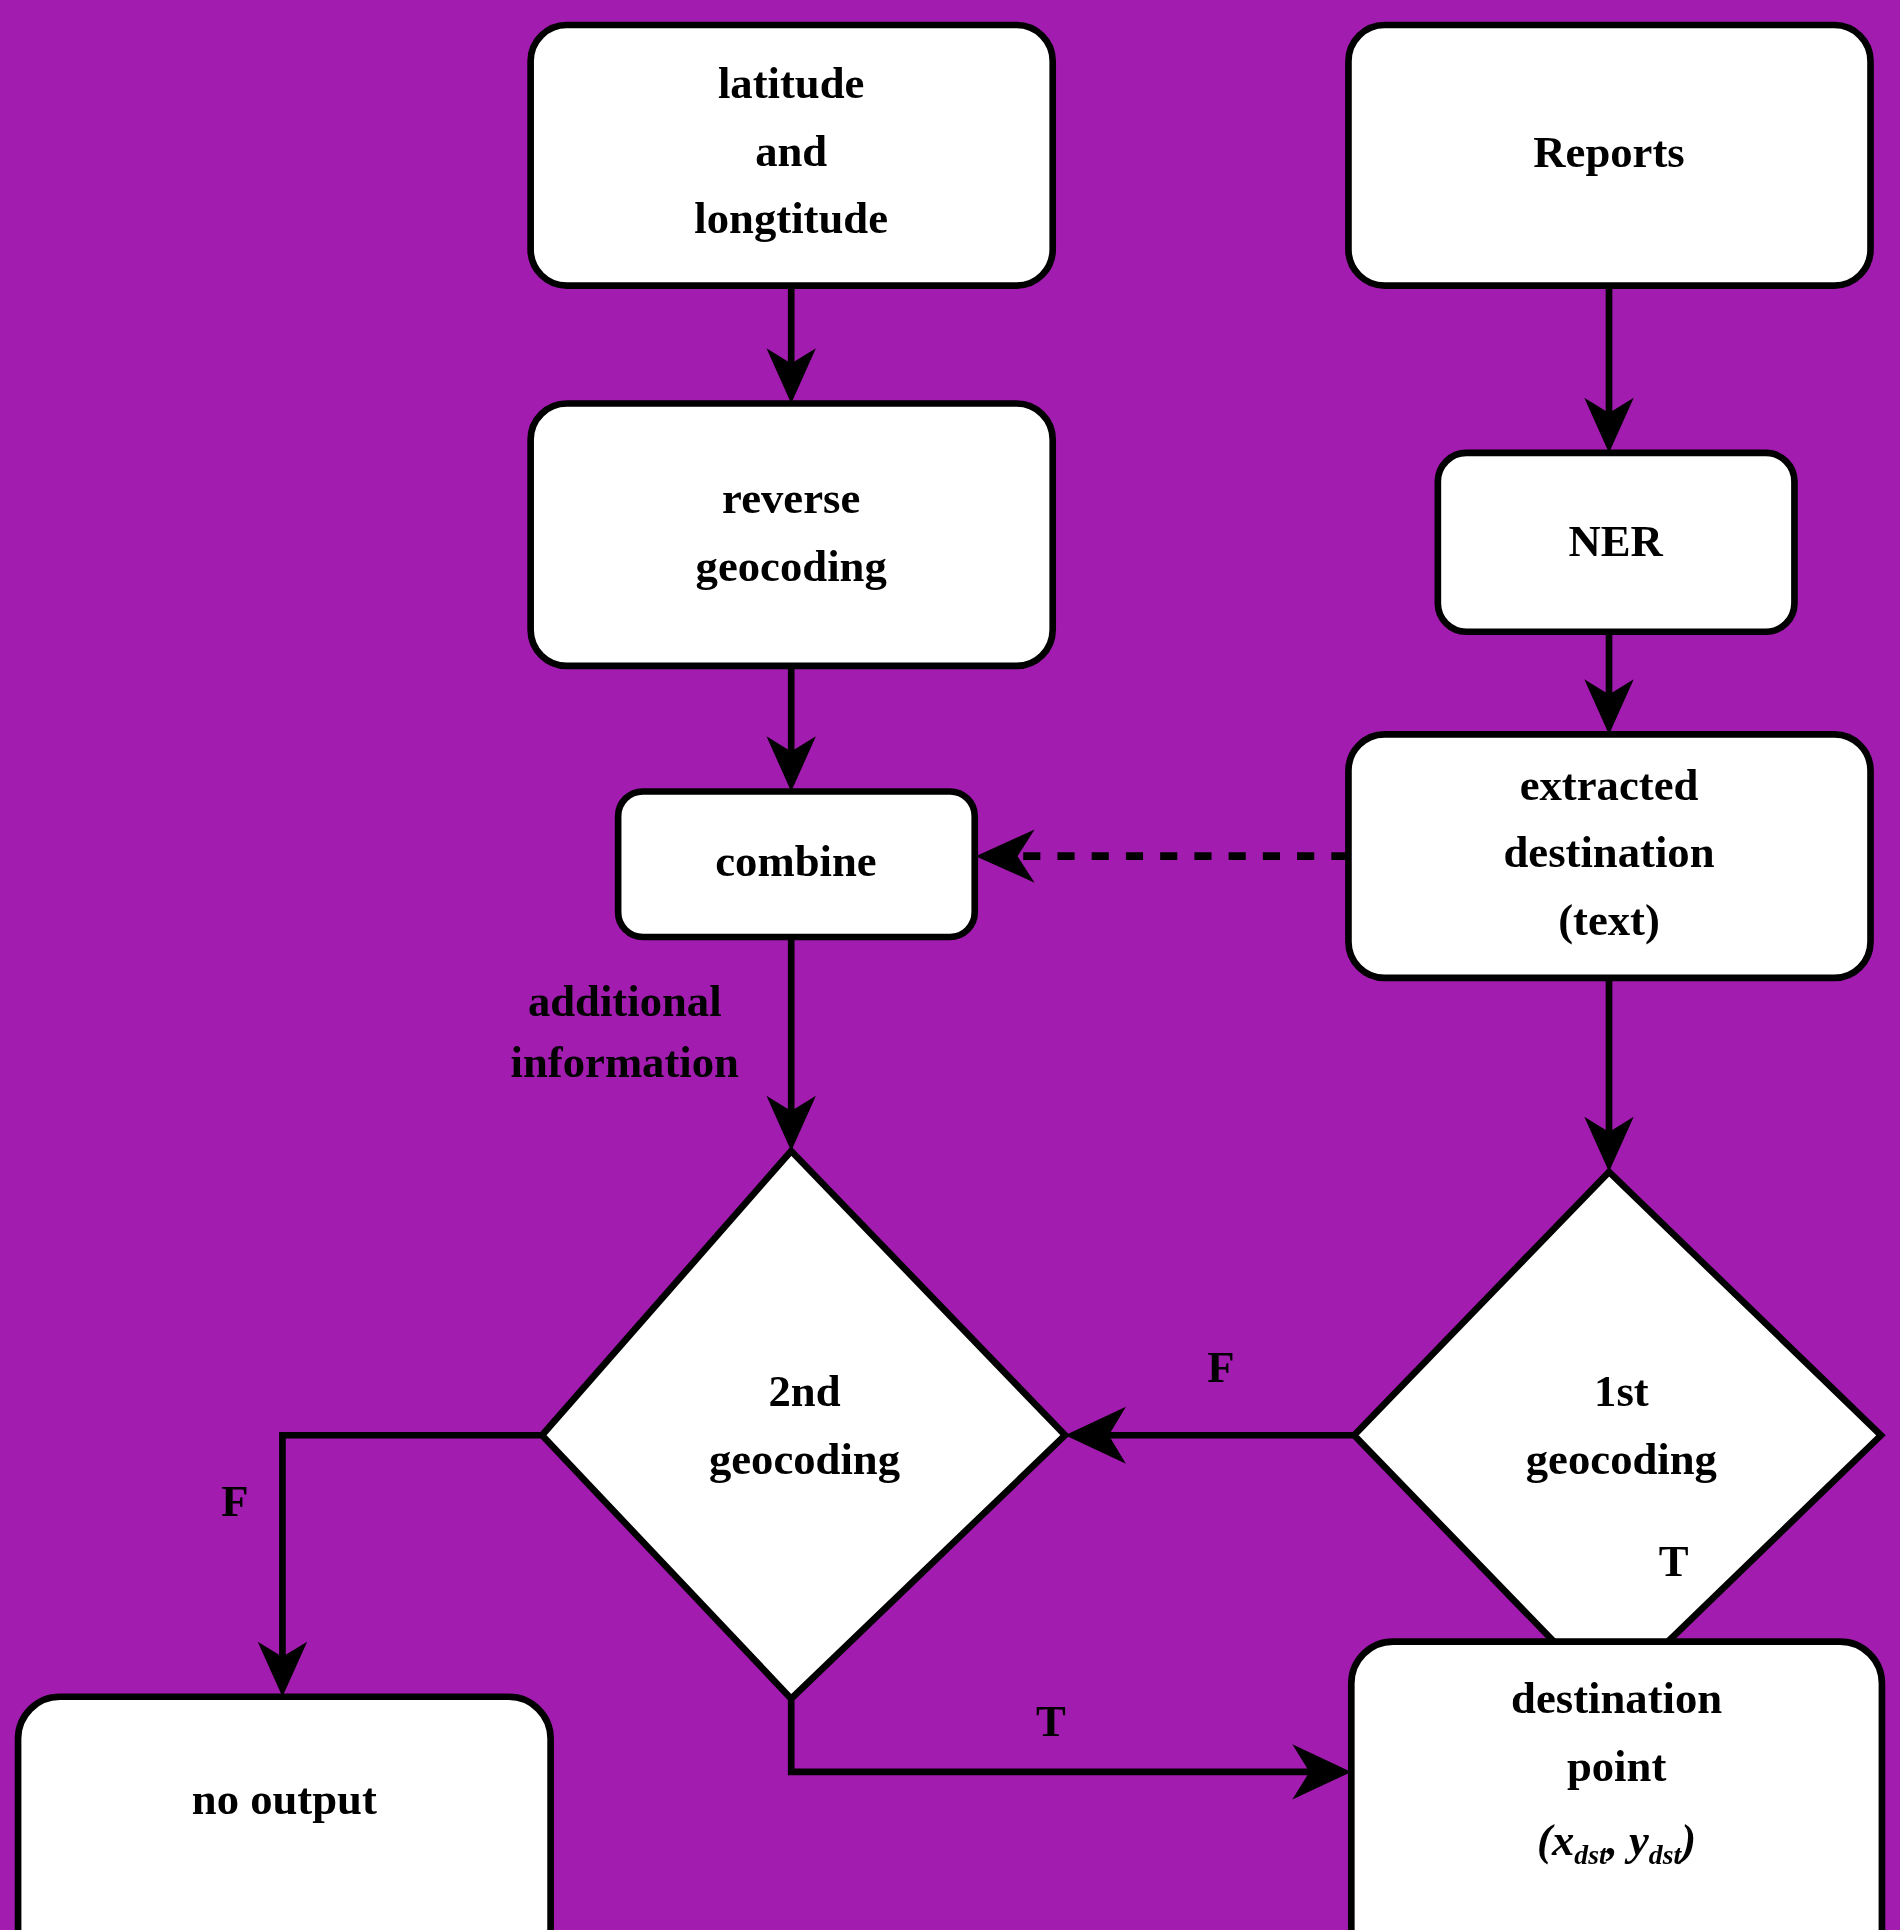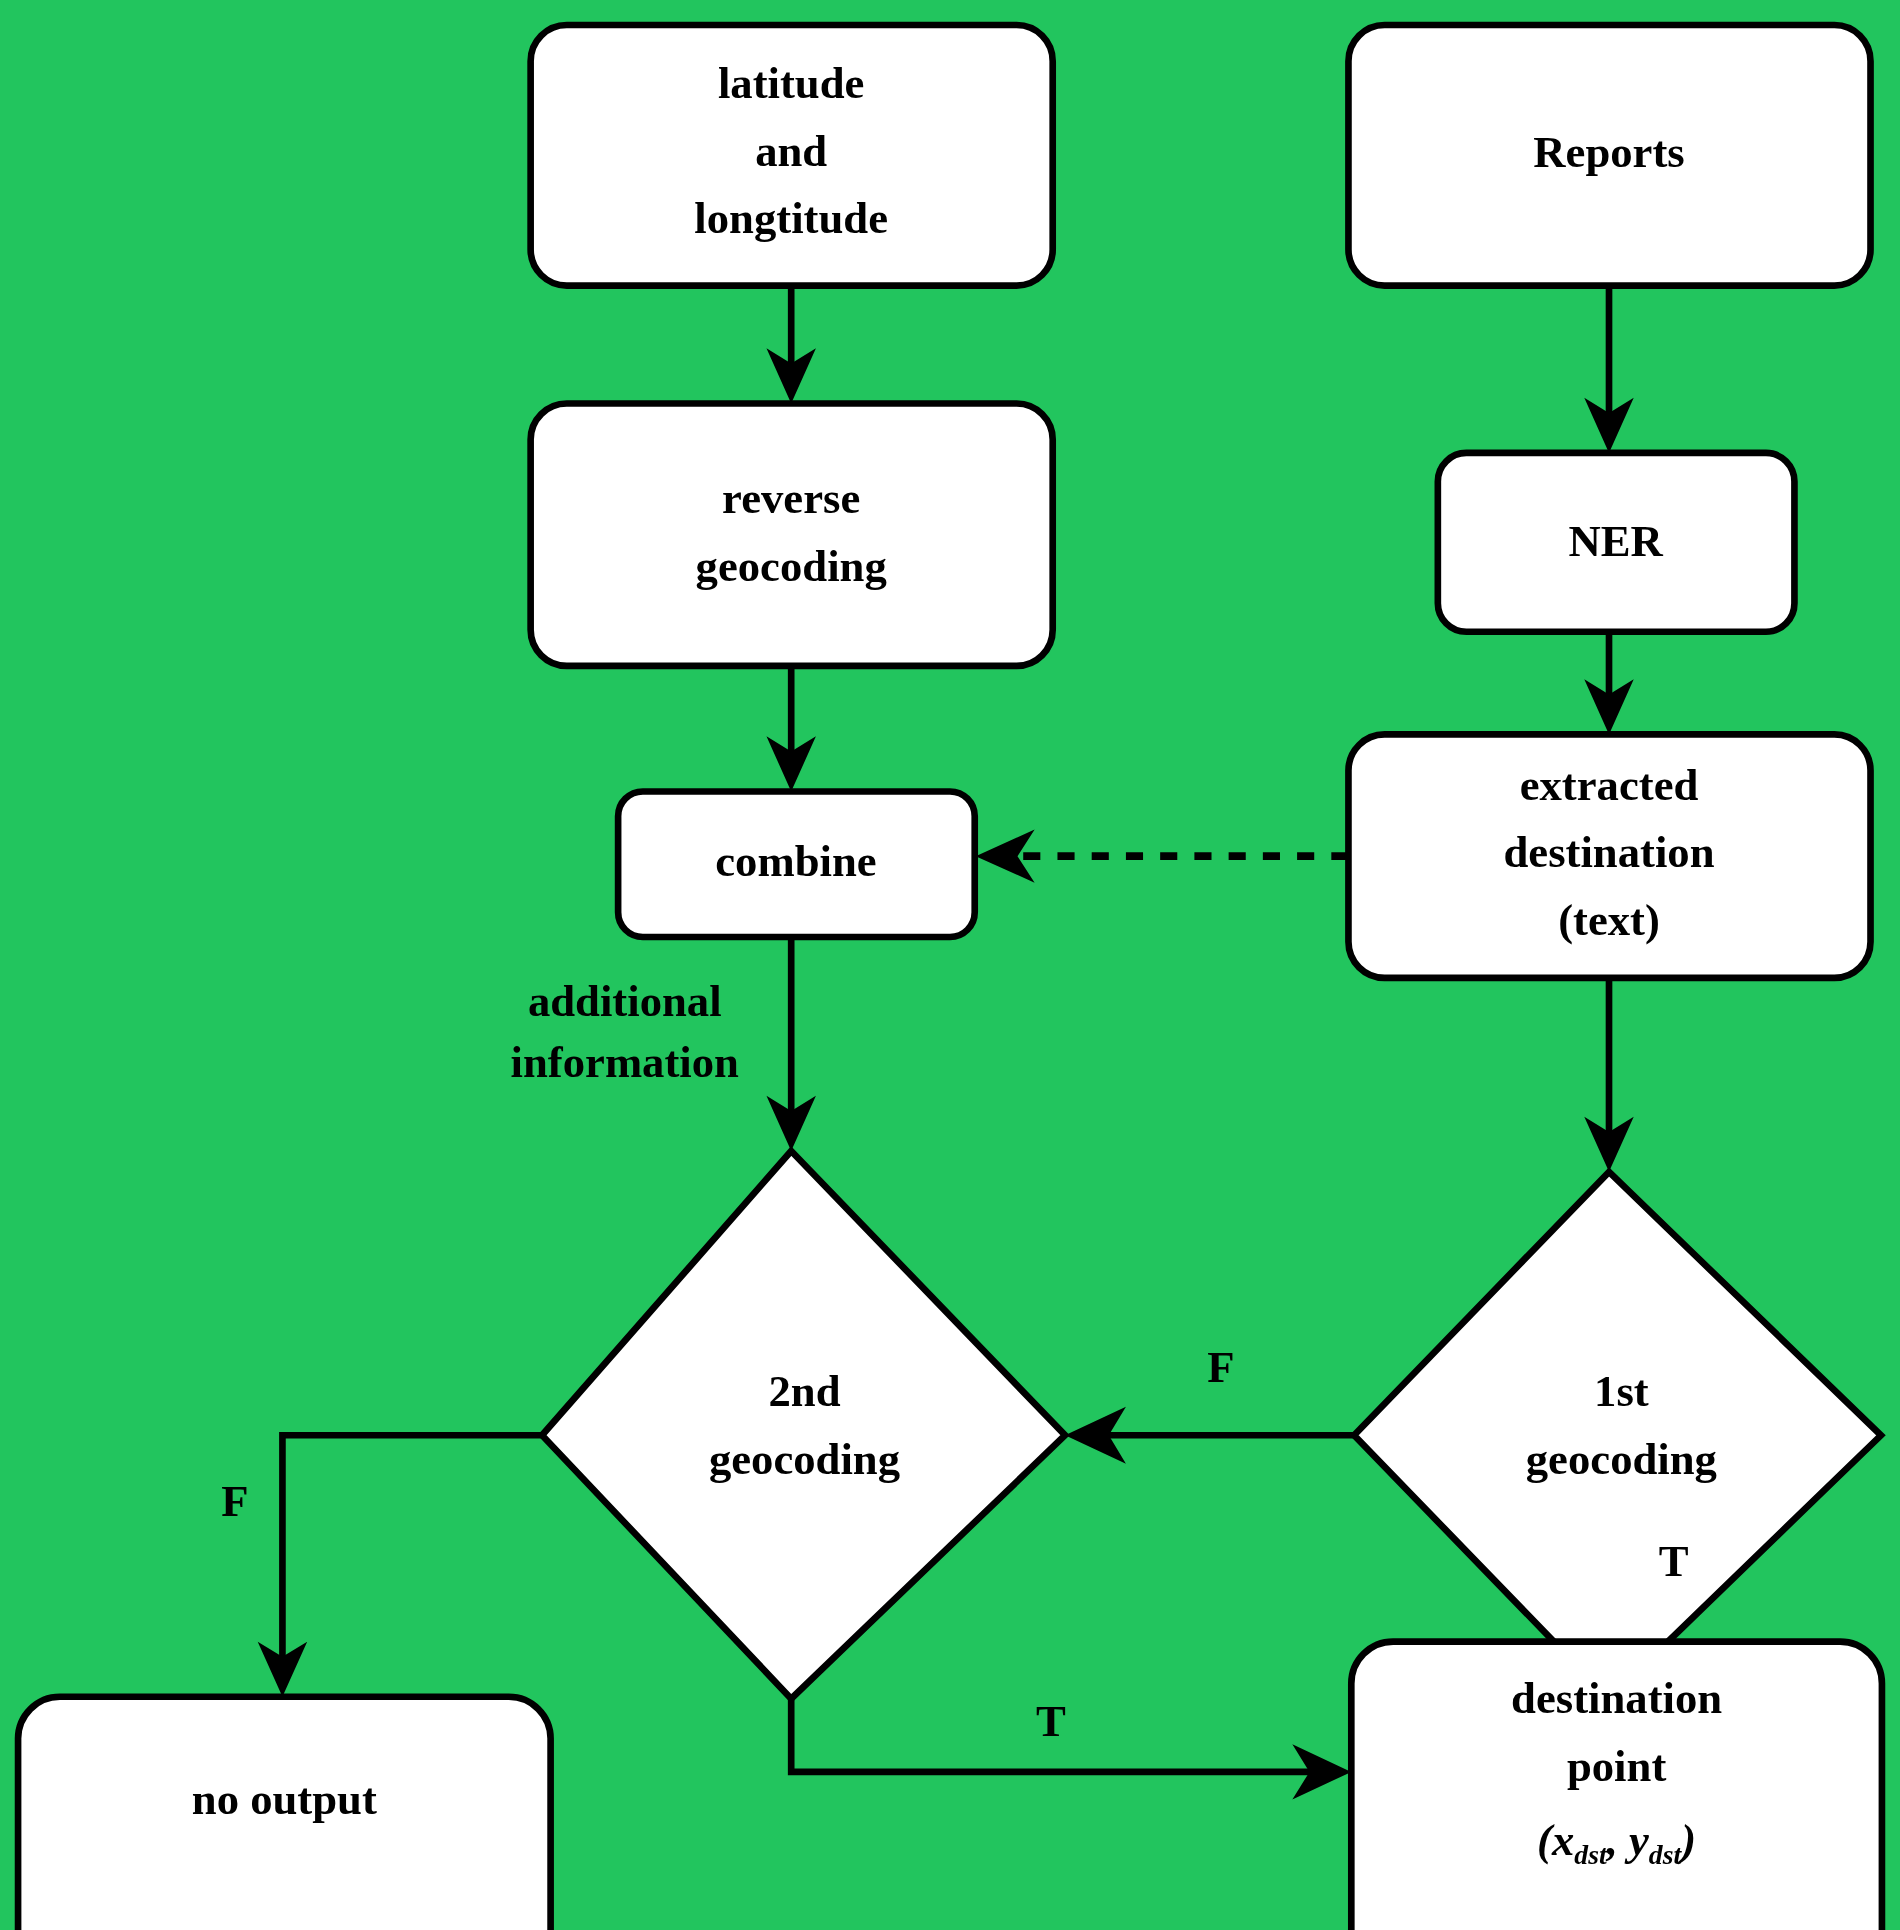--- a/index.html
+++ b/index.html
@@ -7,21 +7,21 @@
     padding: 0;
     background: #ffffff;
   }
   body {
     font-family: "Liberation Serif", "DejaVu Serif", serif;
   }
   #flow-root {
     position: relative;
     width: 1900px;
     height: 1931px;
-    background: #22c55e;
+    background: #a21caf;
     overflow: hidden;
   }
   svg.flow {
     display: block;
     width: 1900px;
     height: 1931px;
   }
   .node-shape {
     fill: #ffffff;
     stroke: #000000;

